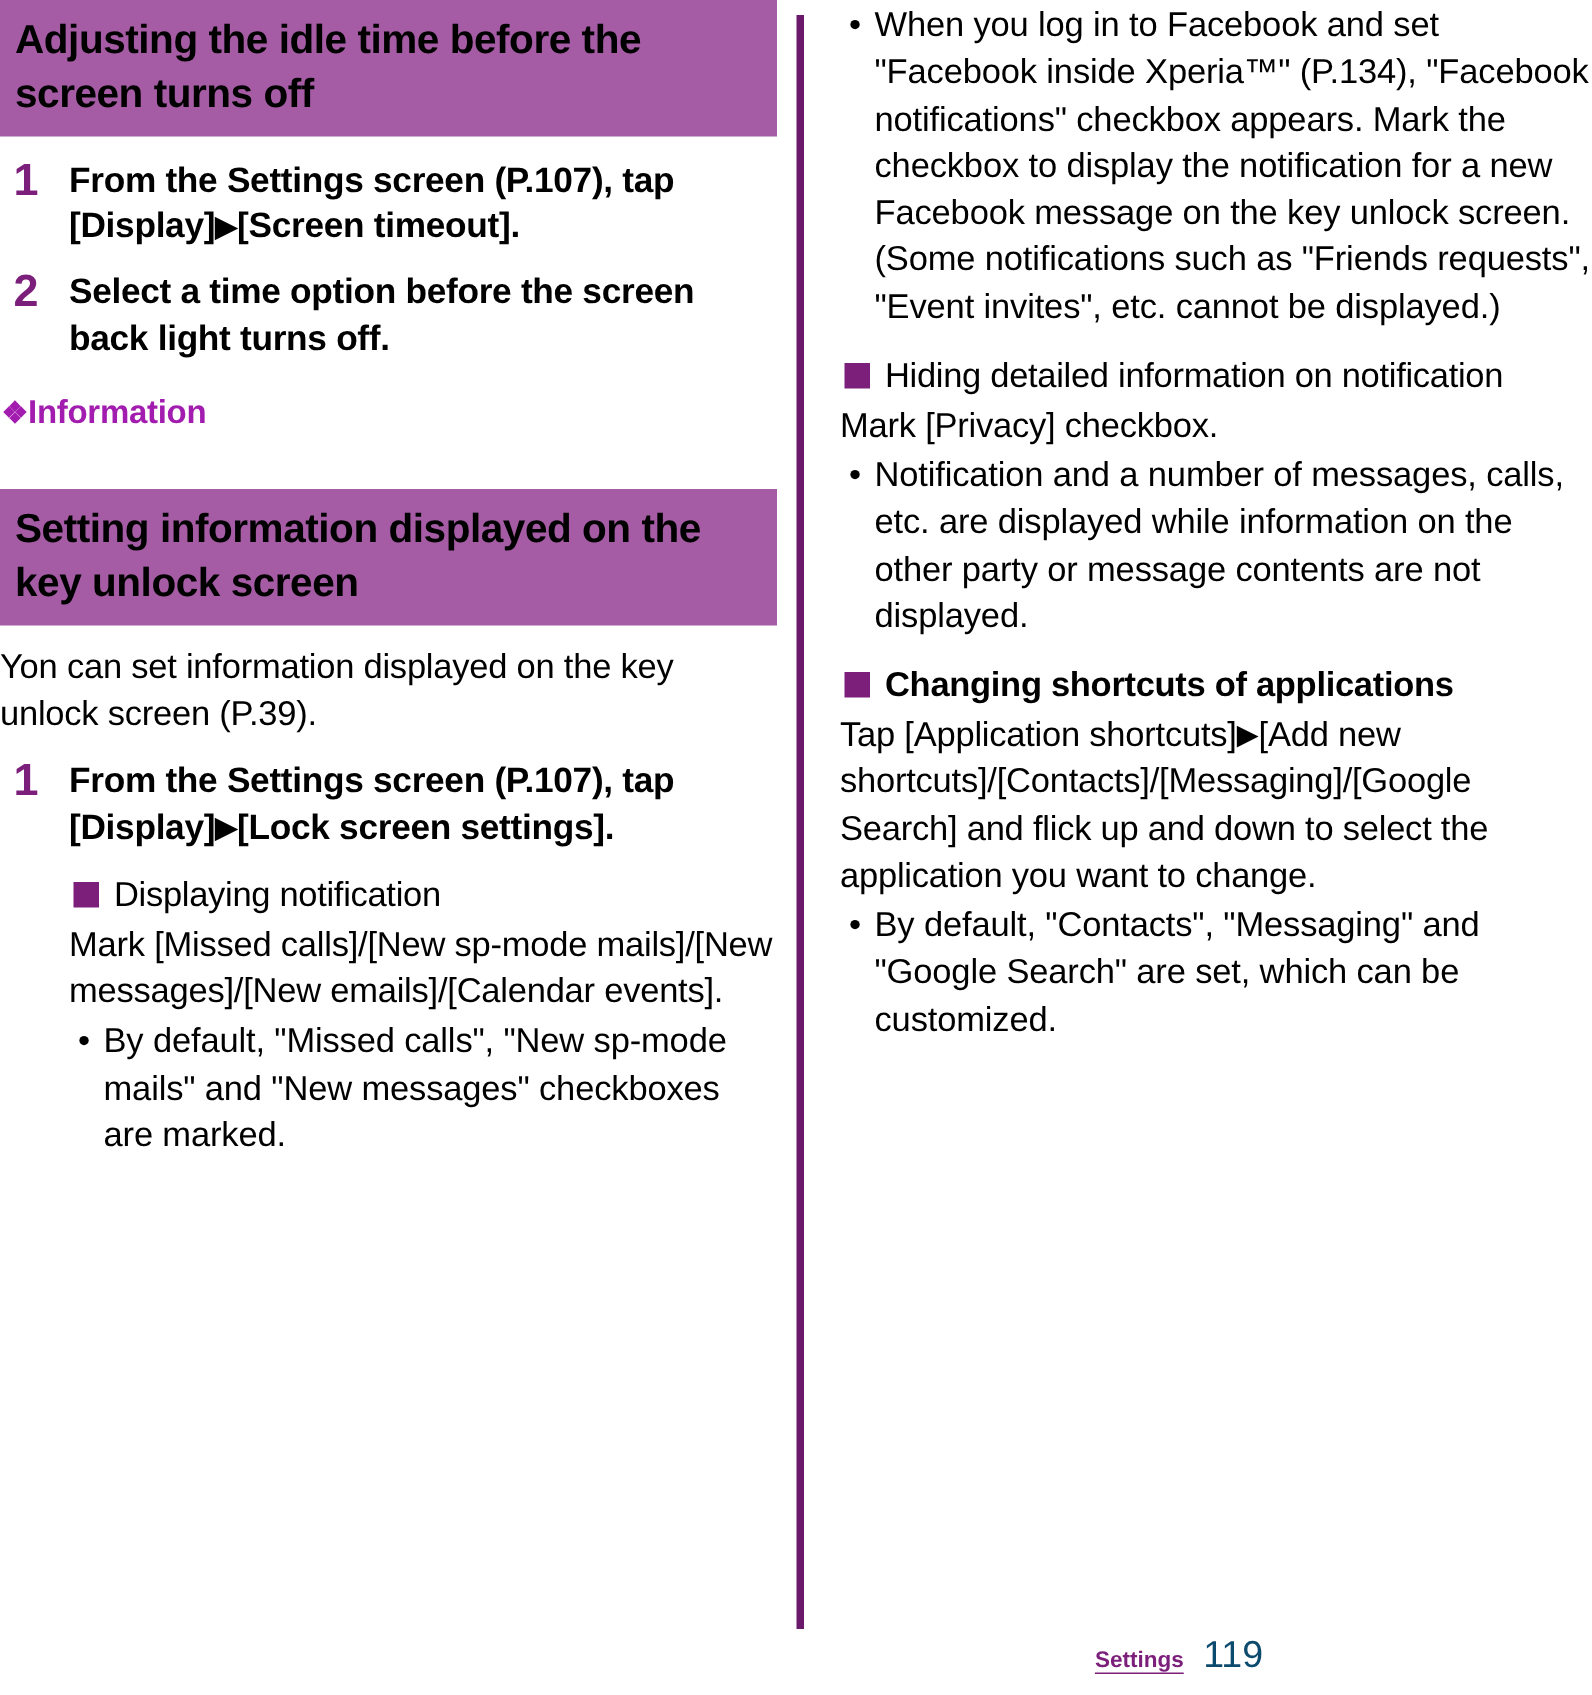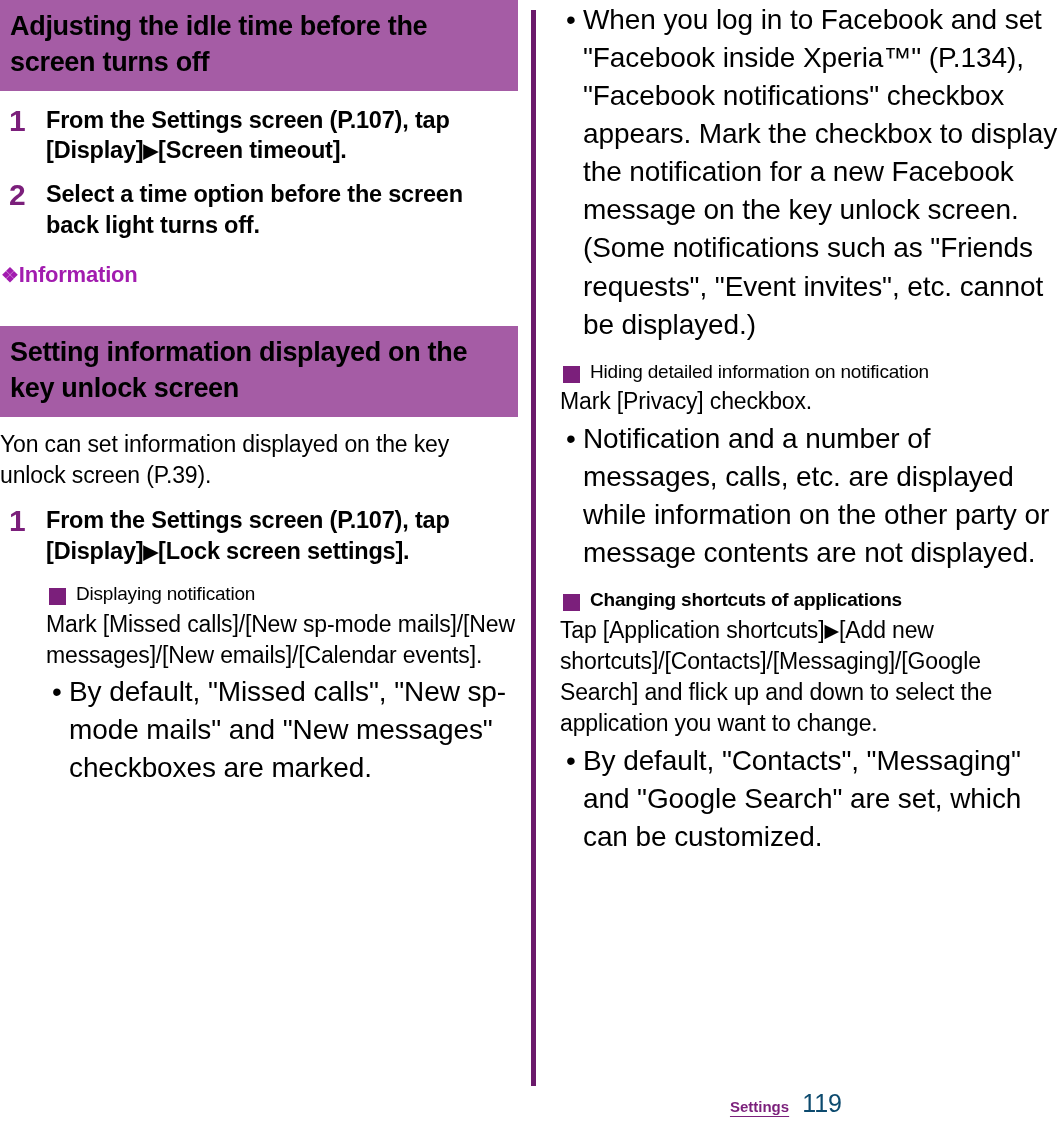--- a/index.html
+++ b/index.html
@@ -116,21 +116,21 @@
   }
   .bullets li::before {
     content: "\2022";
     position: absolute;
     left: 4px;
     top: 0;
   }
 
   
   .bullets-lg li {
-    font-size: 28px;
+    font-size: 23px;
     line-height: 1.36;
     padding-left: 23px;
     margin-top: 1px;
   }
   .bullets-lg li::before {
     left: 6px;
   }
 
   
   .keycap {
@@ -154,21 +154,21 @@
     letter-spacing: -0.15px;
   }
   .body-text.tight {
     margin-top: 2px;
   }
 
   
   .sub-head {
     position: relative;
     padding-left: 30px;
-    font-size: 19px;
+    font-size: 23px;
     line-height: 1.3;
     margin-top: 16px;
     letter-spacing: -0.2px;
   }
   .sub-head::before {
     content: "";
     position: absolute;
     left: 3px;
     top: 6px;
     width: 17px;

